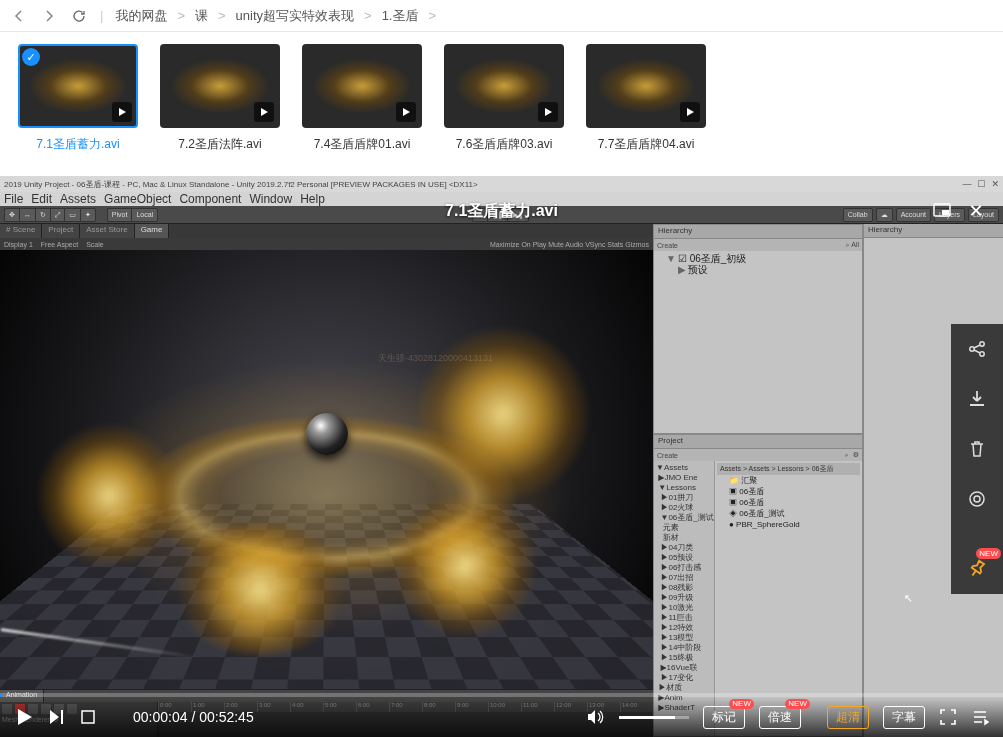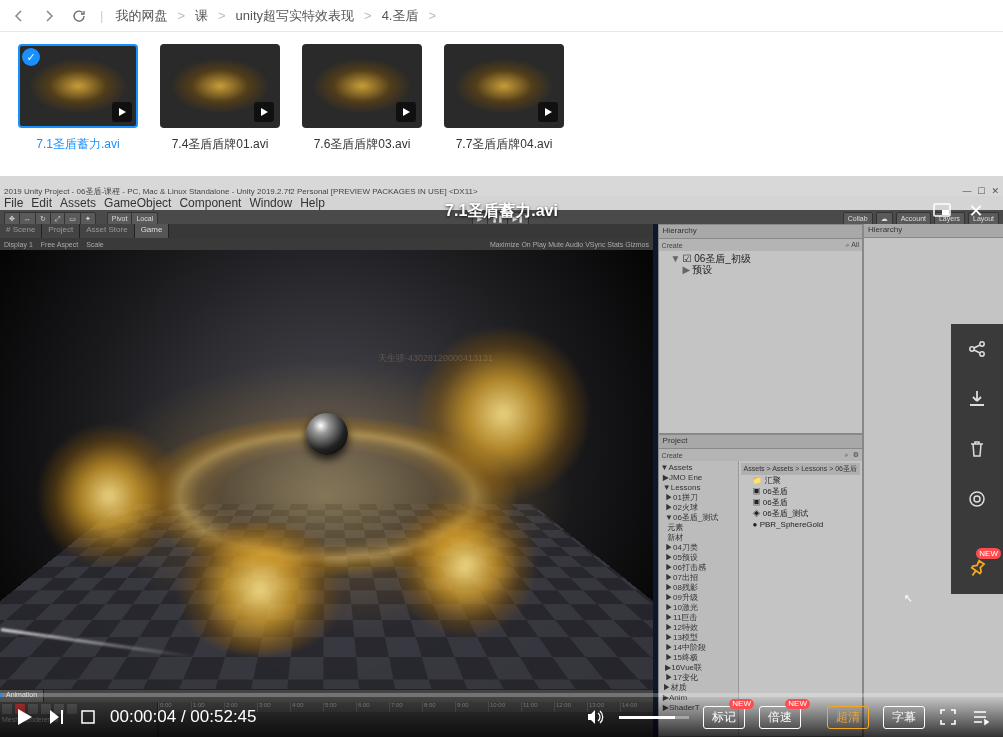--- a/index.html
+++ b/index.html
@@ -22,21 +22,21 @@
 .thumb-play { position: absolute; bottom: 4px; right: 4px; width: 20px; height: 20px; background: rgba(0,0,0,0.6); border-radius: 3px; display: flex; align-items: center; justify-content: center; }
 .thumb-gold { position: absolute; inset: 12px 8px; background: radial-gradient(ellipse at center, rgba(230,180,60,.85) 0%, rgba(120,80,10,.5) 40%, transparent 70%); filter: blur(1px); border-radius: 50%; }
 .thumb-label { font-size: 12px; color: #333; margin-top: 8px; white-space: nowrap; overflow: hidden; text-overflow: ellipsis; }
 .thumb-item.selected .thumb-label { color: #1890ff; }
 
 
 .player { position: absolute; top: 176px; left: 0; right: 0; bottom: 0; background: #1a1a1a; }
 .video-frame { position: absolute; inset: 0; background: #c0c0c0; }
 
 
-.unity-titlebar { height: 16px; background: #d8d8d8; font-size: 8px; color: #444; padding: 10px 4px; display: flex; align-items: flex-start; }
+.unity-titlebar { height: 16px; background: #d8d8d8; font-size: 8px; color: #444; padding: 1px 4px; display: flex; align-items: center; }
 .unity-minmax { margin-left: auto; display: flex; gap: 6px; color: #555; font-size: 9px; }
 .unity-menubar { height: 14px; background: #d4d4d4; font-size: 12px; color: #333; padding: 0 4px; display: flex; gap: 8px; }
 .unity-toolbar { height: 18px; background: #4a4a4a; border-bottom: 1px solid #222; display: flex; align-items: center; padding: 0 4px; gap: 3px; }
 .unity-tb-btn { height: 14px; background: #5a5a5a; border: 1px solid #333; border-radius: 2px; font-size: 7px; color: #ddd; padding: 0 4px; display: flex; align-items: center; }
 .unity-tb-group { display: flex; gap: 0; }
 .unity-tb-group .unity-tb-btn { border-radius: 0; border-right: 0; }
 .unity-tb-group .unity-tb-btn:first-child { border-radius: 2px 0 0 2px; }
 .unity-tb-group .unity-tb-btn:last-child { border-radius: 0 2px 2px 0; border-right: 1px solid #333; }
 
 .unity-body { position: absolute; top: 48px; left: 0; right: 0; bottom: 0; display: flex; }
@@ -63,33 +63,33 @@
 .tl-tabs { height: 12px; background: #444; display: flex; }
 .tl-body { display: flex; height: 36px; }
 .tl-left { width: 158px; background: #3a3a3a; border-right: 1px solid #222; padding: 2px; }
 .tl-ctrl { display: flex; gap: 3px; margin-bottom: 2px; }
 .tl-ctrl span { width: 10px; height: 10px; background: #555; border-radius: 1px; }
 .tl-rec { background: #b03030 !important; }
 .tl-right { flex: 1; position: relative; background: #333; }
 .tl-ruler { height: 10px; background: #3d3d3d; display: flex; font-size: 6px; color: #888; }
 .tl-tick { flex: 1; border-left: 1px solid #555; padding-left: 1px; }
 
-.unity-right { width: 350px; background: #0f172a; display: flex; flex-direction: column; align-items: flex-end; }
+.unity-right { width: 350px; background: #b91c1c; display: flex; flex-direction: column; }
 .unity-panel { background: #c4c4c4; border: 1px solid #888; margin: 0; }
 .panel-tab { height: 14px; background: #a8a8a8; font-size: 8px; color: #333; padding: 1px 4px; border-bottom: 1px solid #888; }
 .panel-toolbar { height: 12px; background: #b4b4b4; font-size: 7px; color: #444; padding: 0 3px; display: flex; align-items: center; gap: 4px; }
 .hierarchy { flex: 0 0 210px; overflow: hidden; }
 .hier-tree { font-size: 10px; color: #222; padding: 2px; }
 .hier-item { padding: 0 2px 0 18px; line-height: 11px; white-space: nowrap; }
 .hier-item.d1 { padding-left: 10px; }
 .hier-item.d2 { padding-left: 22px; }
 .hier-arrow { color: #666; margin-right: 2px; }
 .project { flex: 1; display: flex; flex-direction: column; }
 .proj-body { flex: 1; display: flex; font-size: 8px; }
-.proj-tree { width: 80px; background: #bcbcbc; border-right: 1px solid #999; padding: 2px; overflow: hidden; }
+.proj-tree { width: 61px; background: #bcbcbc; border-right: 1px solid #999; padding: 2px; overflow: hidden; }
 .proj-tree div { line-height: 10px; white-space: nowrap; color: #333; }
 .proj-files { flex: 1; padding: 2px; }
 .proj-crumb { height: 12px; background: #b0b0b0; font-size: 7px; padding: 1px 3px; color: #333; }
 .proj-file { line-height: 11px; color: #222; padding-left: 12px; }
 .inspector { width: 140px; background: #c4c4c4; border-left: 1px solid #888; }
 
 .video-overlay-title { position: absolute; top: 25px; left: 50%; transform: translateX(-50%); color: #fff; font-size: 16px; font-weight: 600; text-shadow: 0 1px 3px rgba(0,0,0,.8); z-index: 5; }
 .overlay-btn { position: absolute; top: 22px; width: 26px; height: 26px; color: #fff; display: flex; align-items: center; justify-content: center; cursor: pointer; z-index: 5; }
 .ob-pip { right: 48px; }
 .ob-close { right: 14px; font-size: 18px; }
@@ -98,21 +98,21 @@
 .side-tools { position: absolute; right: 0; top: 324px; width: 52px; background: #3a3a3a; z-index: 10; }
 .side-btn { width: 52px; height: 50px; display: flex; align-items: center; justify-content: center; color: #ddd; cursor: pointer; position: relative; }
 .side-badge { position: absolute; top: 4px; right: 2px; background: #ff4d4f; color: #fff; font-size: 8px; padding: 0 3px; border-radius: 6px; line-height: 11px; }
 .side-pin { color: #f5a623; }
 
 
 .controls { position: absolute; bottom: 0; left: 0; right: 0; height: 40px; background: linear-gradient(transparent, rgba(0,0,0,.75)); display: flex; align-items: center; padding: 0 14px; gap: 14px; color: #fff; z-index: 8; }
 .progress { position: absolute; bottom: 40px; left: 0; right: 0; height: 4px; background: rgba(255,255,255,.25); z-index: 8; }
 .progress-fill { height: 100%; width: 0.2%; background: #1890ff; }
 .ctrl-btn { cursor: pointer; display: flex; align-items: center; }
-.time-text { font-size: 17px; }
+.time-text { font-size: 14px; margin-left: 23px; }
 .ctrl-spacer { flex: 1; }
 .vol-bar { width: 70px; height: 3px; background: rgba(255,255,255,.35); position: relative; }
 .vol-fill { position: absolute; left: 0; top: 0; bottom: 0; width: 80%; background: #fff; }
 .pill { border: 1px solid #fff; border-radius: 3px; padding: 2px 8px; font-size: 12px; cursor: pointer; position: relative; }
 .pill.orange { border-color: #f5a623; color: #f5a623; margin-left: 12px; }
 .pill-badge { position: absolute; top: -8px; right: -10px; background: #ff4d4f; font-size: 8px; color: #fff; padding: 0 3px; border-radius: 5px; line-height: 10px; }
 
 svg { display: block; }
 .cursor-ptr { position: absolute; right: 90px; top: 416px; color: #fff; font-size: 11px; z-index: 3; }
 </style>
@@ -136,37 +136,48 @@
       </svg>
     </div>
   <div class="nav-sep">|</div>
   <div class="breadcrumb">
     <span class="bc-item">我的网盘</span>
     <span class="bc-sep">&gt;</span>
     <span class="bc-item">课</span>
     <span class="bc-sep">&gt;</span>
     <span class="bc-item">unity超写实特效表现</span>
     <span class="bc-sep">&gt;</span>
-    <span class="bc-item">4.圣盾</span>
+    <span class="bc-item">1.圣盾</span>
     <span class="bc-sep">&gt;</span>
   </div>
 </div>
 
 <div class="thumb-grid">
   <div class="thumb-item selected">
     <div class="thumb-img">
         <div class="thumb-gold"></div>
         <div class="thumb-check">✓</div>
         <div class="thumb-play">
           <svg width="10" height="10" viewBox="0 0 10 10">
             <path d="M2 1l7 4-7 4z" fill="#fff"></path>
           </svg>
         </div>
       </div>
     <div class="thumb-label">7.1圣盾蓄力.avi</div>
+  </div>
+  <div class="thumb-item">
+    <div class="thumb-img">
+        <div class="thumb-gold"></div>
+        <div class="thumb-play">
+          <svg width="10" height="10" viewBox="0 0 10 10">
+            <path d="M2 1l7 4-7 4z" fill="#fff"></path>
+          </svg>
+        </div>
+      </div>
+    <div class="thumb-label">7.2圣盾法阵.avi</div>
   </div>
   <div class="thumb-item">
     <div class="thumb-img">
         <div class="thumb-gold"></div>
         <div class="thumb-play">
           <svg width="10" height="10" viewBox="0 0 10 10">
             <path d="M2 1l7 4-7 4z" fill="#fff"></path>
           </svg>
         </div>
       </div>

